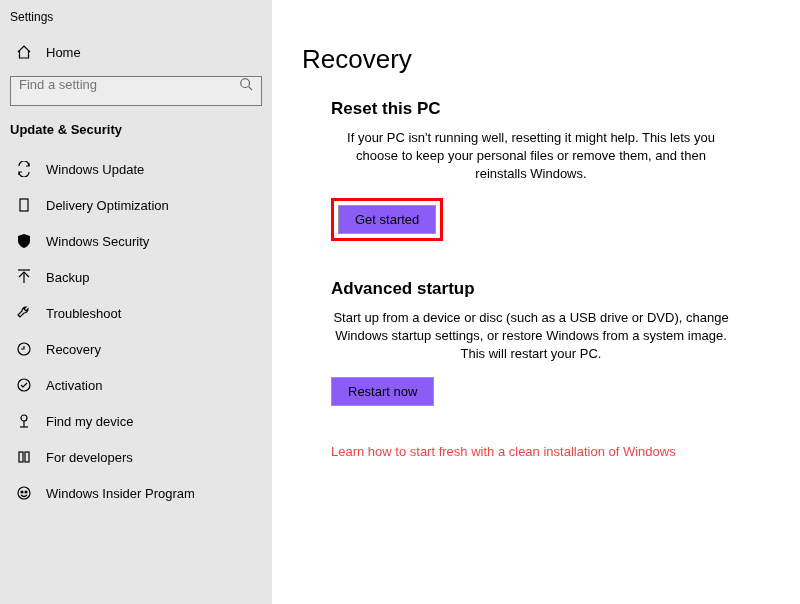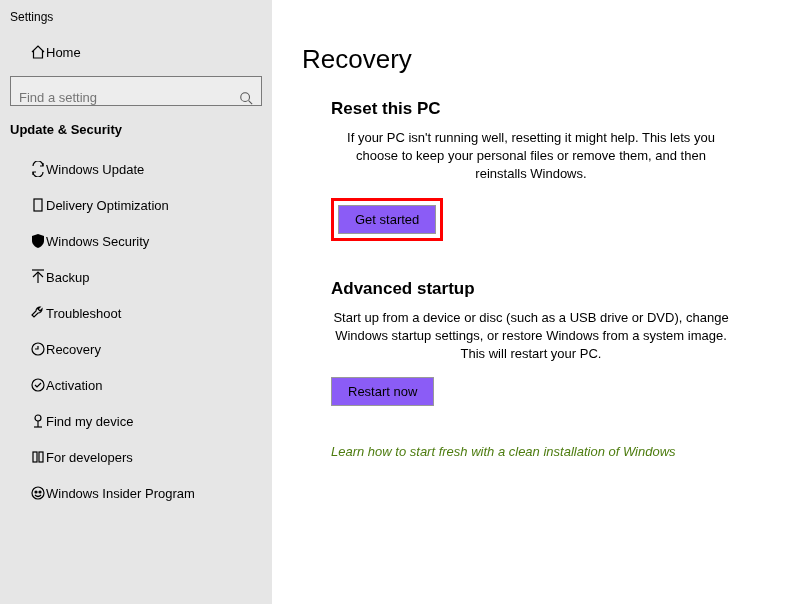--- a/index.html
+++ b/index.html
@@ -20,38 +20,39 @@
     display: flex;
     flex-direction: column;
   }
   .sidebar-title {
     font-size: 12px;
     padding: 0 10px 10px 10px;
   }
   .nav-row {
     display: flex;
     align-items: center;
-    padding: 10px 30px;
+    padding: 10px 16px;
+    gap: 14px;
     cursor: pointer;
     font-size: 13px;
   }
   .nav-row .icon {
     width: 16px;
     height: 16px;
     display: inline-flex;
     align-items: center;
     justify-content: center;
     flex-shrink: 0;
   }
   .search-wrap {
     padding: 6px 10px 10px 10px;
   }
   .search {
     display: flex;
-    align-items: flex-end;
+    align-items: flex-start;
     border: 1px solid #7a7a7a;
     background: #ededed;
     height: 30px;
     padding: 0 8px;
   }
   .search input {
     flex: 1;
     border: none;
     background: transparent;
     outline: none;
@@ -92,24 +93,23 @@
     font-size: 13px;
     cursor: pointer;
   }
   .highlight {
     display: inline-block;
     border: 3px solid #ff0000;
     padding: 4px;
   }
   .section { margin-bottom: 38px; margin-left: 29px; }
   .link {
-    color: #4d7c0f;
+    color: #ef4444;
     font-size: 13px;
     cursor: pointer;
-    font-style: italic;
   }
   svg { display: block; }
 </style>
 </head>
 <body>
 
 <div class="sidebar">
   <div class="sidebar-title">Settings</div>
 
   <div class="nav-row">

